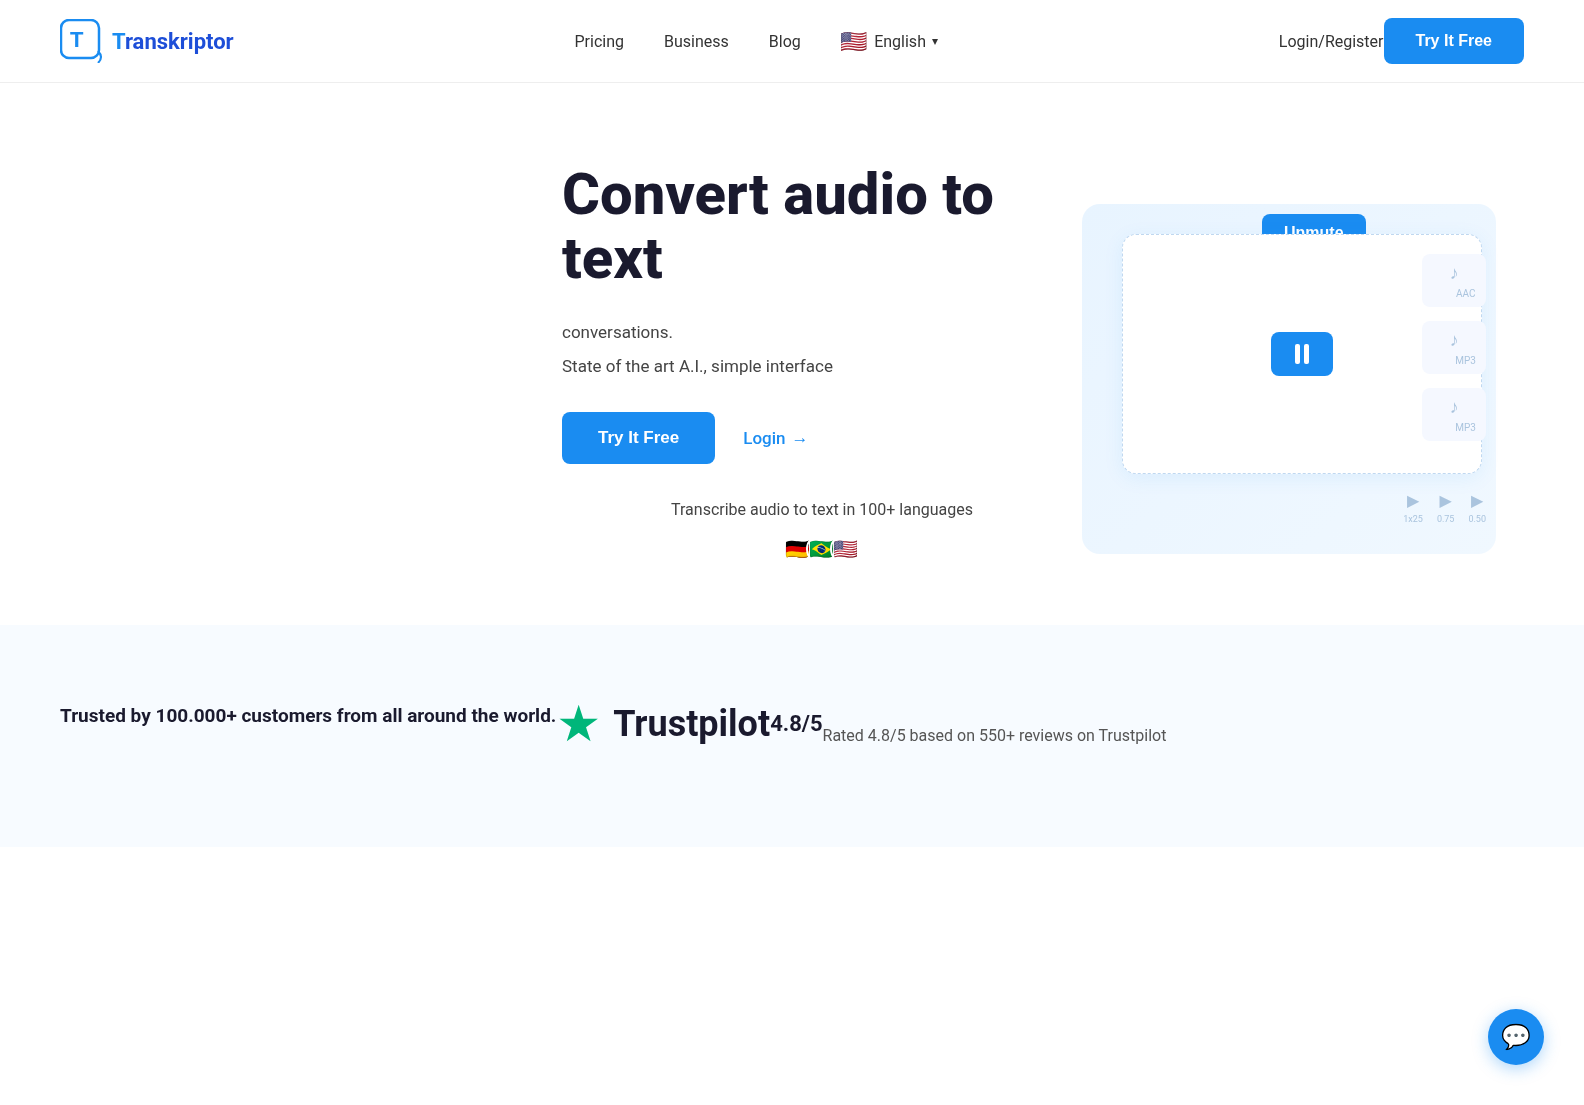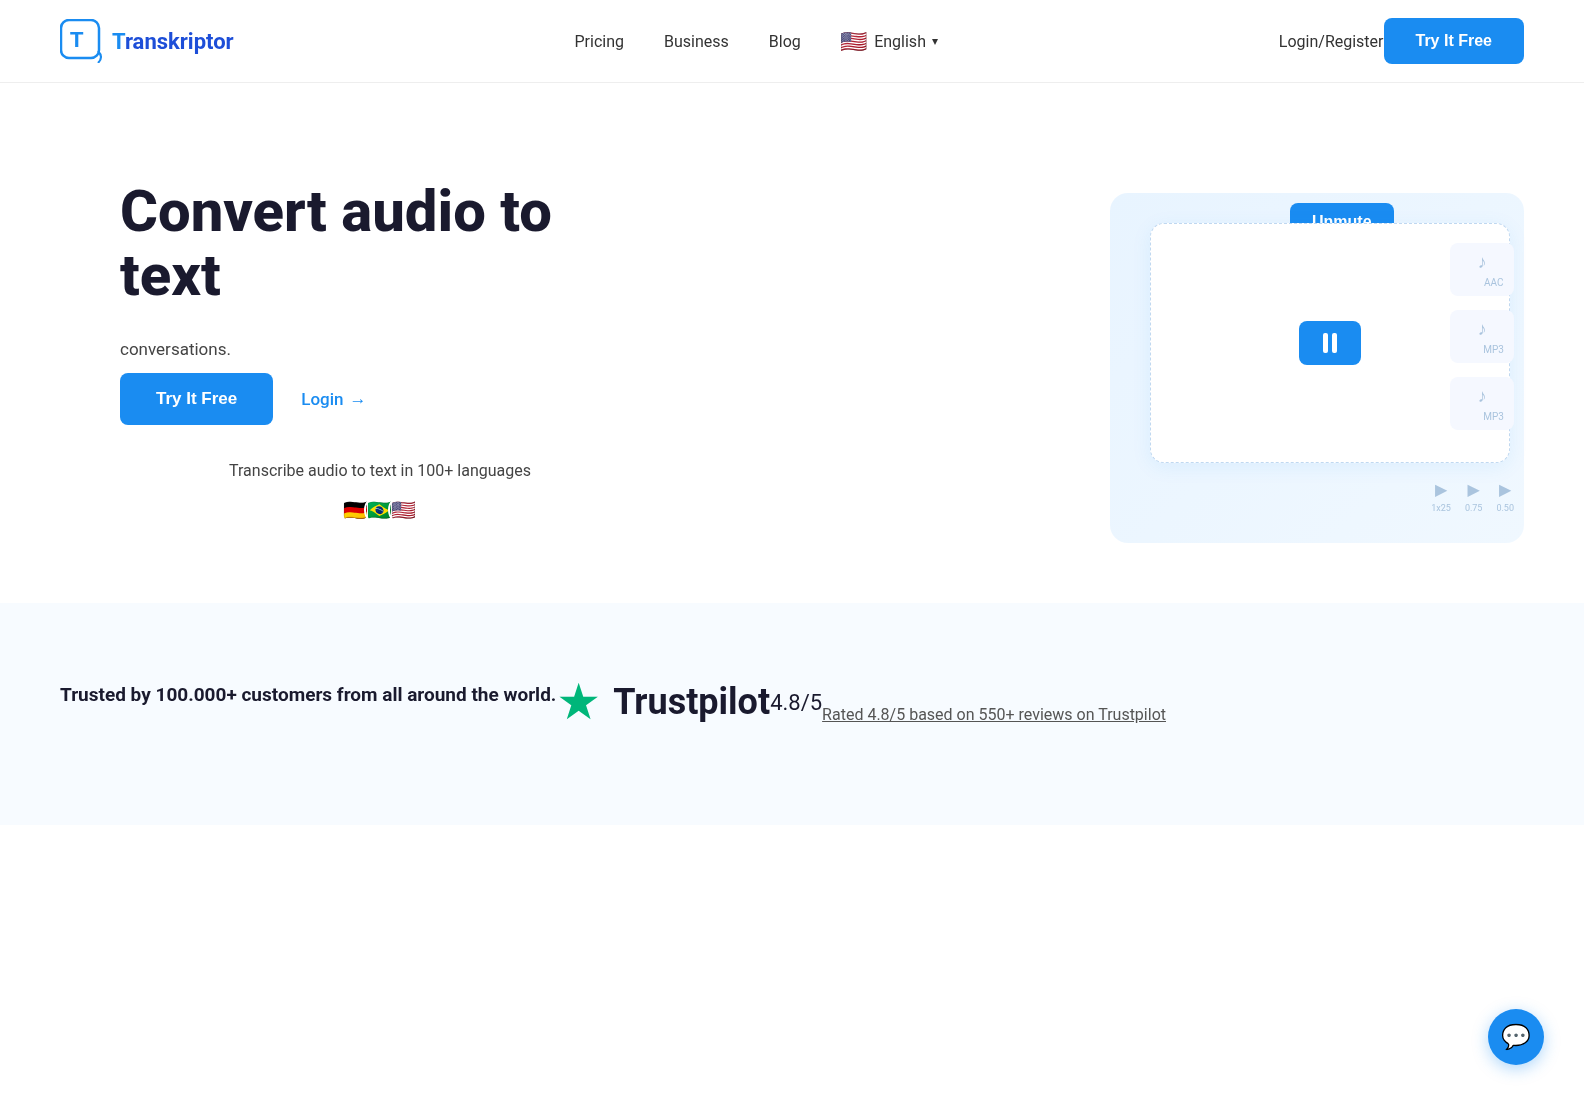--- a/index.html
+++ b/index.html
@@ -81,22 +81,22 @@
       padding: 14px 32px;
       font-size: 16px;
       font-weight: 600;
       cursor: pointer;
     }
 
     
     .hero {
       display: flex;
       align-items: center;
-      justify-content: space-between;
-      padding: 80px 60px 60px 120px;
+      justify-content: flex-end;
+      padding: 80px 88px 60px 120px;
       min-height: 520px;
       background: #fff;
     }
     .hero-left {
       max-width: 520px;
     }
     .hero-title {
       font-size: 58px;
       font-weight: 800;
       line-height: 1.1;
@@ -327,28 +327,27 @@
       font-size: 50px;
       color: #00b67a;
     }
     .tp-name {
       font-size: 36px;
       font-weight: 700;
       color: #1a1a2e;
     }
     .rating-score {
       font-size: 22px;
-      font-weight: 400;
+      font-weight: 700;
       color: #1a1a2e;
       margin-bottom: 24px;
     }
     .rating-desc {
       font-size: 16px;
       color: #555;
-      text-decoration: underline;
     }
 
     
     .chat-btn {
       position: fixed;
       bottom: 40px;
       right: 40px;
       width: 56px;
       height: 56px;
       background: #1a8cf1;
@@ -399,20 +398,21 @@
   <div class="nav-right">
     <a class="login-link">Login/Register</a>
     <button class="btn-try-free-nav">Try It Free</button>
   </div>
 </nav>
 
 <section class="hero">
   <div class="hero-left">
     <h1 class="hero-title">Convert audio to text</h1>
     <p class="hero-subtitle">conversations.</p>
+    <p class="hero-subtitle2">State of the art A.I., simple interface</p>
 
     <div class="hero-actions">
       <button class="btn-try-free-hero">Try It Free</button>
       <a class="login-arrow">
         <span>Login</span>
         <span>→</span>
       </a>
     </div>
 
     <div class="hero-languages">

